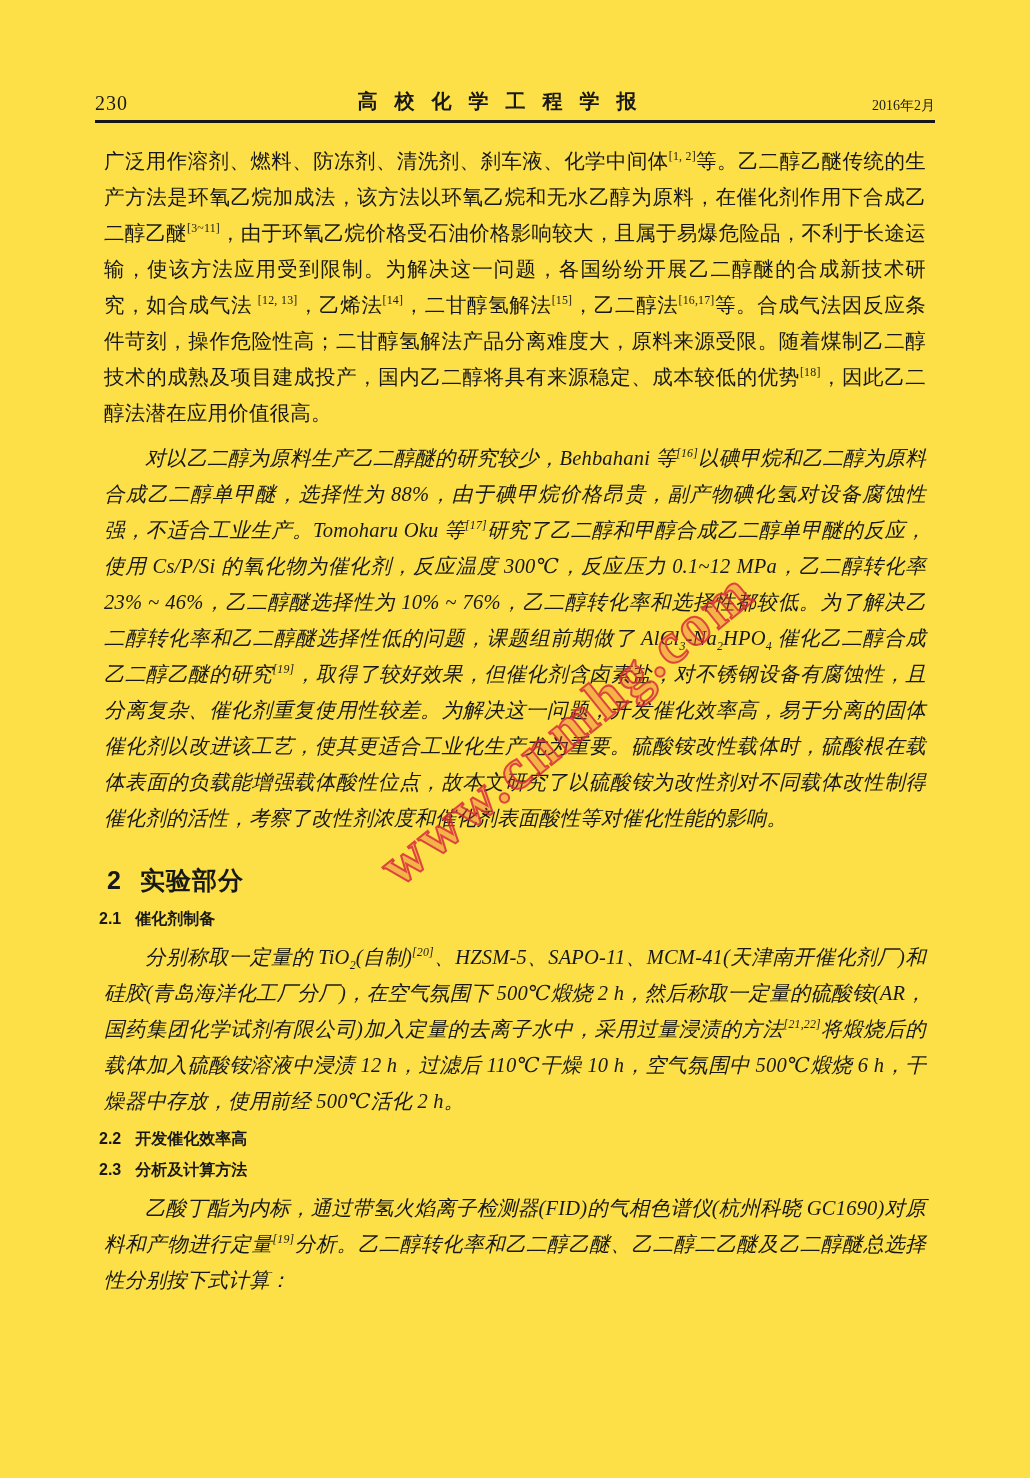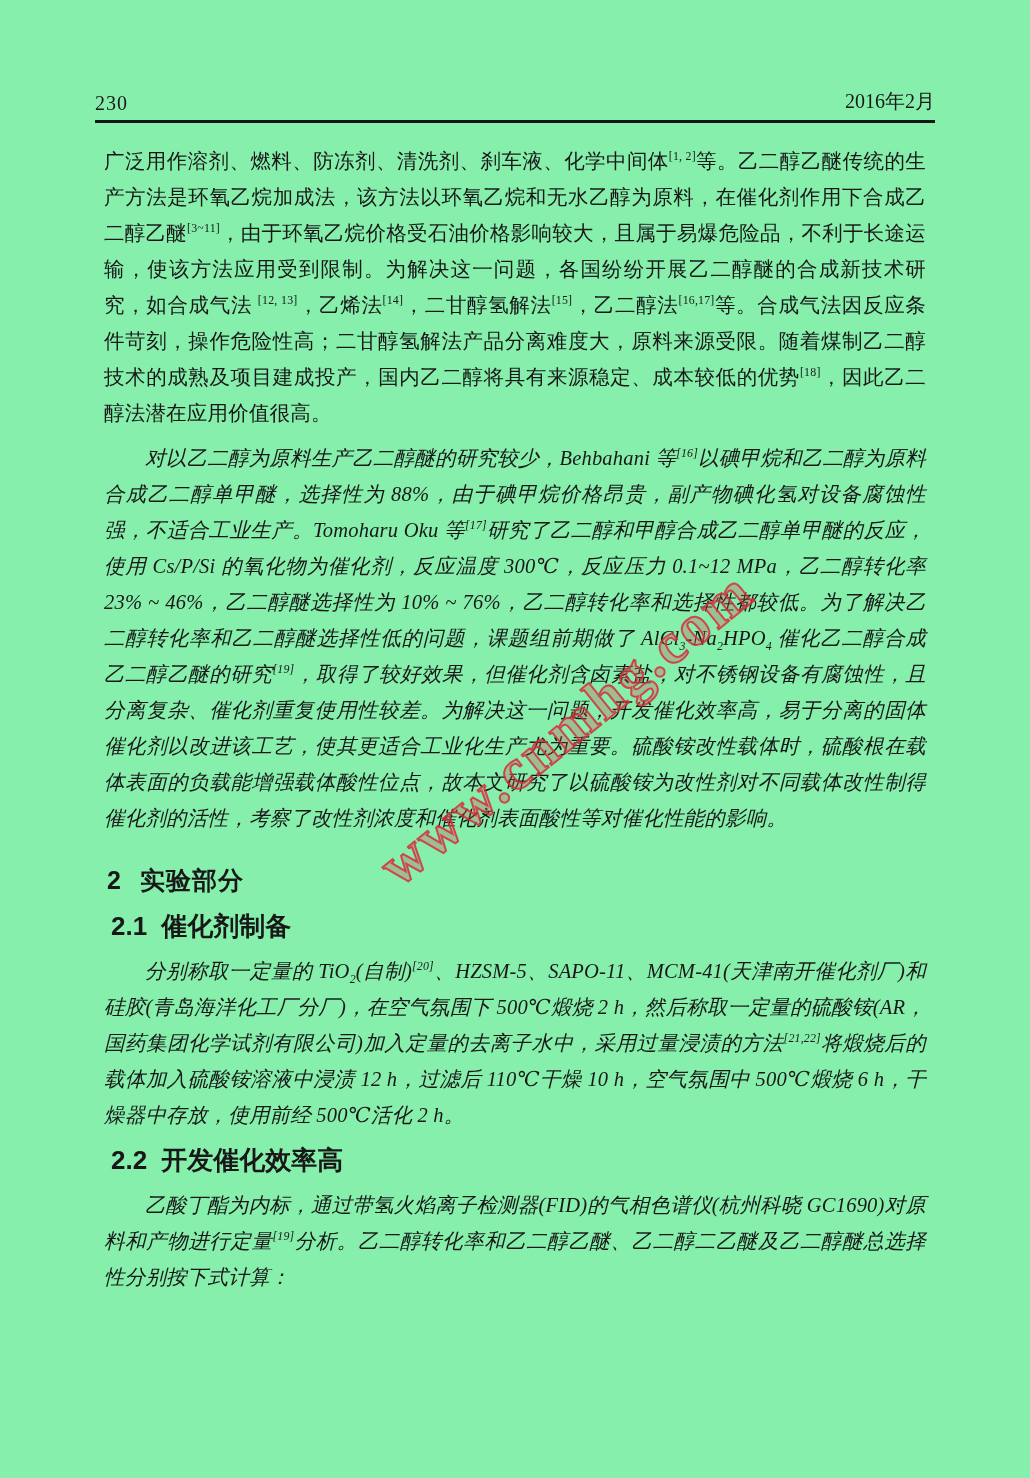--- a/index.html
+++ b/index.html
@@ -4,38 +4,38 @@
 <style>
   html, body {
     margin: 0; padding: 0;
     background: #f7f7f4;
   }
   .page {
     position: relative;
     width: 1030px;
     height: 1478px;
     margin: 0 auto;
-    background: #86efac;
+    background: #fde047;
     overflow: hidden;
     font-family: "Liberation Serif", "DejaVu Serif", serif;
     color: #181818;
     box-sizing: border-box;
     padding: 88px 95px 0 95px;
   }
   
   .running-head {
     display: flex;
     justify-content: space-between;
     align-items: flex-end;
     border-bottom: 3px solid #161616;
     padding-bottom: 5px;
   }
   .running-head .page-num  { font-size: 20px; letter-spacing: 1px; }
   .running-head .journal   { font-size: 20px; font-weight: bold; letter-spacing: 6px; }
-  .running-head .issue     { font-size: 20px; }
+  .running-head .issue     { font-size: 14px; }
 
   
   main { margin-top: 20px; }
   p.body {
     font-size: 20.5px;
     line-height: 36px;
     text-align: justify;
     margin: 9px;
     letter-spacing: 0.2px;
   }
@@ -47,23 +47,23 @@
   h2.sec {
     font-family: "Liberation Sans", "DejaVu Sans", sans-serif;
     font-size: 25px;
     font-weight: bold;
     margin: 28px 0 12px 12px;
     letter-spacing: 1px;
   }
   h2.sec .num { margin-right: 18px; }
   h3.subsec {
     font-family: "Liberation Sans", "DejaVu Sans", sans-serif;
-    font-size: 26px;
+    font-size: 16px;
     font-weight: bold;
-    margin: 10px 0 8px 16px;
+    margin: 10px 0 8px 4px;
   }
   h3.subsec .num { margin-right: 14px; }
 
   
   .watermark {
     position: absolute;
     top: 728px;
     left: 566px;
     transform: translate(-50%, -50%) rotate(-39deg);
     font-family: "Liberation Serif", "DejaVu Serif", serif;
@@ -77,20 +77,21 @@
     user-select: none;
   }
 </style>
 </head>
 <body>
 
 <div class="page">
 
   <header class="running-head">
     <span class="page-num">230</span>
+    <span class="journal">高 校 化 学 工 程 学 报</span>
     <span class="issue">2016年2月</span>
   </header>
 
   <main>
 
     <p class="body">广泛用作溶剂、燃料、防冻剂、清洗剂、刹车液、化学中间体<sup>[1, 2]</sup>等。乙二醇乙醚传统的生产方法是环氧乙烷加成法，该方法以环氧乙烷和无水乙醇为原料，在催化剂作用下合成乙二醇乙醚<sup>[3~11]</sup>，由于环氧乙烷价格受石油价格影响较大，且属于易爆危险品，不利于长途运输，使该方法应用受到限制。为解决这一问题，各国纷纷开展乙二醇醚的合成新技术研究，如合成气法 <sup>[12, 13]</sup>，乙烯法<sup>[14]</sup>，二甘醇氢解法<sup>[15]</sup>，乙二醇法<sup>[16,17]</sup>等。合成气法因反应条件苛刻，操作危险性高；二甘醇氢解法产品分离难度大，原料来源受限。随着煤制乙二醇技术的成熟及项目建成投产，国内乙二醇将具有来源稳定、成本较低的优势<sup>[18]</sup>，因此乙二醇法潜在应用价值很高。</p>
     <p class="body indent">对以乙二醇为原料生产乙二醇醚的研究较少，Behbahani 等<sup>[16]</sup>以碘甲烷和乙二醇为原料合成乙二醇单甲醚，选择性为 88%，由于碘甲烷价格昂贵，副产物碘化氢对设备腐蚀性强，不适合工业生产。Tomoharu Oku 等<sup>[17]</sup>研究了乙二醇和甲醇合成乙二醇单甲醚的反应，使用 Cs/P/Si 的氧化物为催化剂，反应温度 300℃，反应压力 0.1~12 MPa，乙二醇转化率 23% ~ 46%，乙二醇醚选择性为 10% ~ 76%，乙二醇转化率和选择性都较低。为了解决乙二醇转化率和乙二醇醚选择性低的问题，课题组前期做了 AlCl<sub>3</sub>-Na<sub>2</sub>HPO<sub>4</sub> 催化乙二醇合成乙二醇乙醚的研究<sup>[19]</sup>，取得了较好效果，但催化剂含卤素盐，对不锈钢设备有腐蚀性，且分离复杂、催化剂重复使用性较差。为解决这一问题，开发催化效率高，易于分离的固体催化剂以改进该工艺，使其更适合工业化生产尤为重要。硫酸铵改性载体时，硫酸根在载体表面的负载能增强载体酸性位点，故本文研究了以硫酸铵为改性剂对不同载体改性制得催化剂的活性，考察了改性剂浓度和催化剂表面酸性等对催化性能的影响。</p>
 
     <h2 class="sec">
       <span class="num">2</span><span>实验部分</span>
@@ -98,19 +99,22 @@
 
     <h3 class="subsec">
       <span class="num">2.1</span><span>催化剂制备</span>
     </h3>
     <p class="body indent">分别称取一定量的 TiO<sub>2</sub>(自制)<sup>[20]</sup>、HZSM-5、SAPO-11、MCM-41(天津南开催化剂厂)和硅胶(青岛海洋化工厂分厂)，在空气氛围下 500℃煅烧 2 h，然后称取一定量的硫酸铵(AR，国药集团化学试剂有限公司)加入定量的去离子水中，采用过量浸渍的方法<sup>[21,22]</sup>将煅烧后的载体加入硫酸铵溶液中浸渍 12 h，过滤后 110℃干燥 10 h，空气氛围中 500℃煅烧 6 h，干燥器中存放，使用前经 500℃活化 2 h。</p>
 
     <h3 class="subsec">
       <span class="num">2.2</span><span>开发催化效率高</span>
     </h3>
 
+    <h3 class="subsec">
+      <span class="num">2.3</span><span>分析及计算方法</span>
+    </h3>
     <p class="body indent">乙酸丁酯为内标，通过带氢火焰离子检测器(FID)的气相色谱仪(杭州科晓 GC1690)对原料和产物进行定量<sup>[19]</sup>分析。乙二醇转化率和乙二醇乙醚、乙二醇二乙醚及乙二醇醚总选择性分别按下式计算：</p>
 
   </main>
 
   <div class="watermark">www.cnmhg.com</div>
 
 </div>
 
 </body></html>

